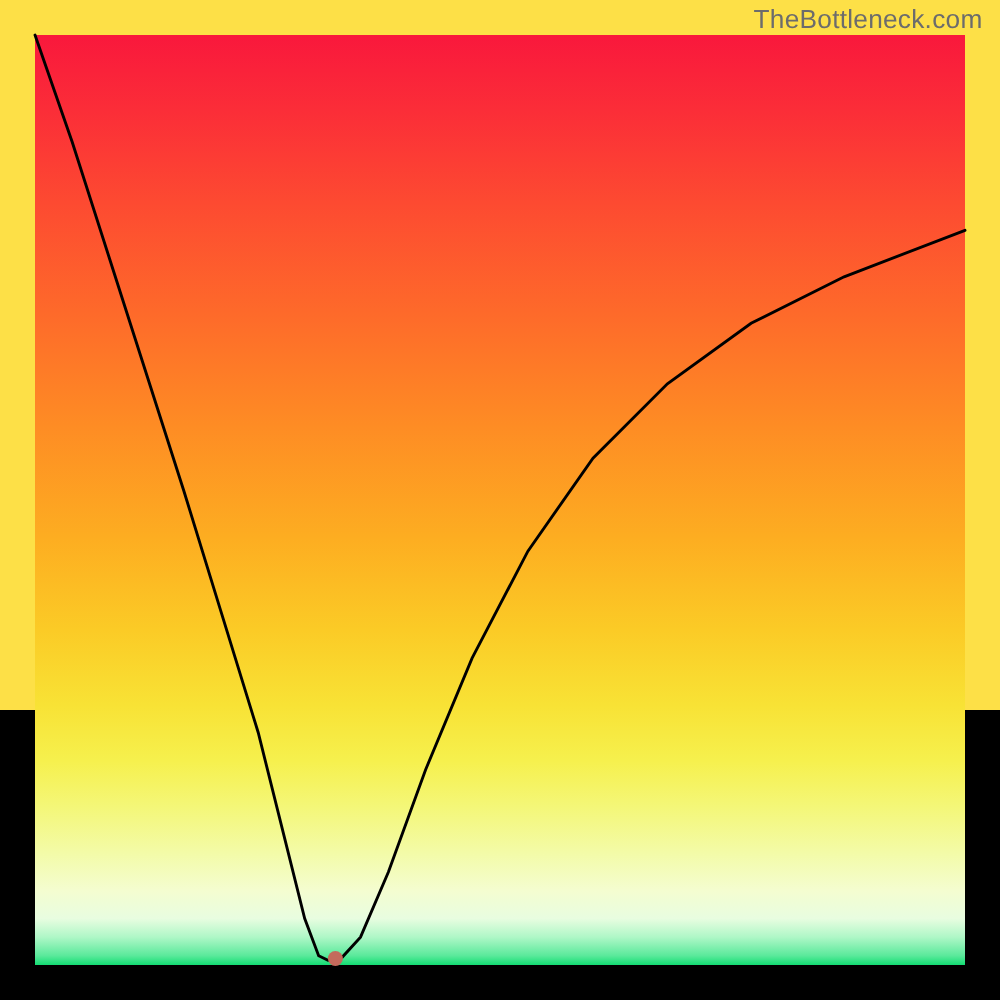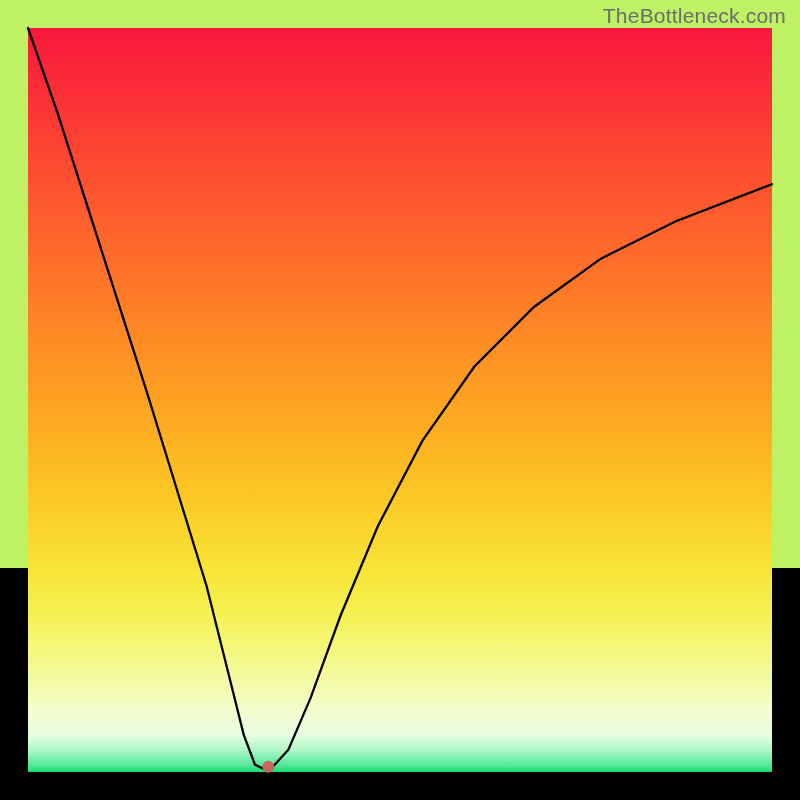--- a/index.html
+++ b/index.html
@@ -8,21 +8,21 @@
     width: 800px;
     height: 800px;
     background: #000;
     font-family: Arial, Helvetica, sans-serif;
     overflow: hidden;
   }
   .frame {
     position: relative;
     width: 800px;
     height: 568px;
-    background: #bef264;
+    background: #fde047;
   }
   .plot {
     position: absolute;
     left: 28px;
     top: 28px;
     width: 744px;
     height: 744px;
     background: linear-gradient(to bottom,
       #f9183c 0%,
       #fb2d38 8%,

